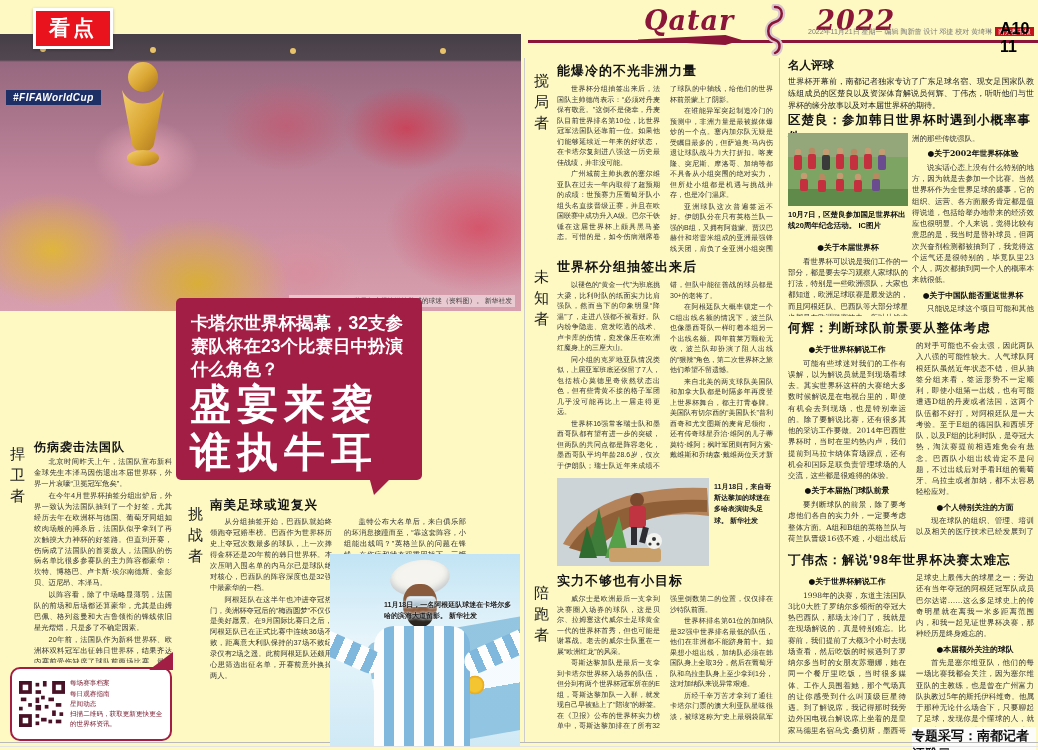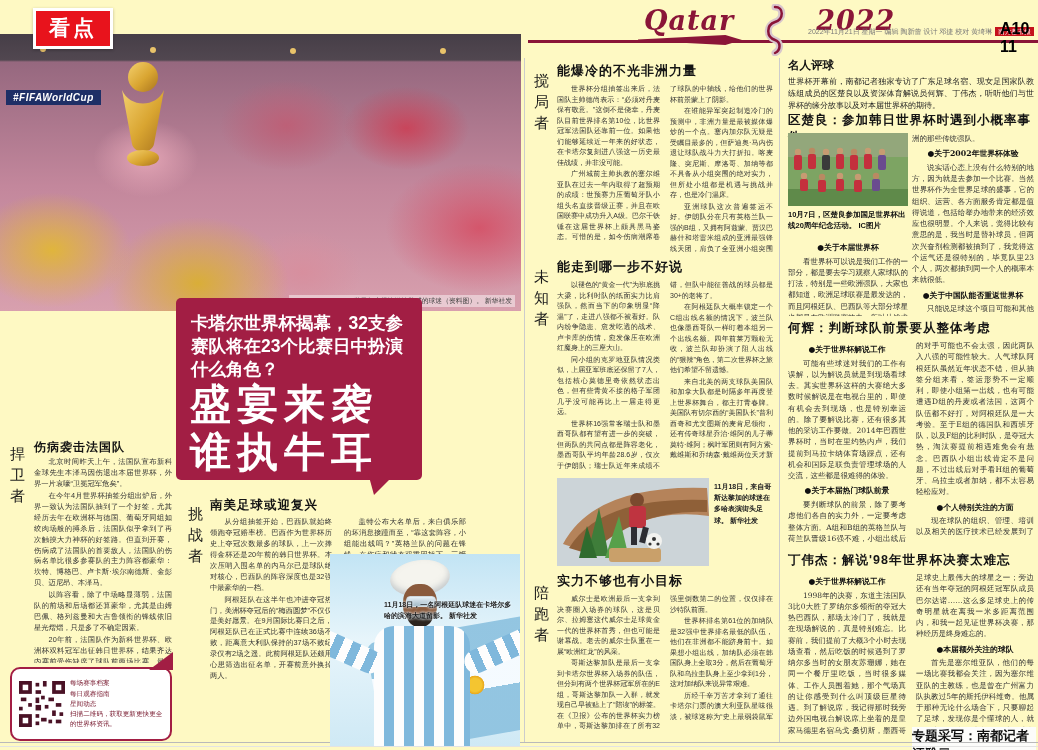--- a/index.html
+++ b/index.html
@@ -273,21 +273,21 @@
   <div class="vlabel lab-spo">搅局者</div>
   <div class="sechead head-spo">能爆冷的不光非洲力量</div>
   <div class="bodytxt paras body-spo">
       <p>世界杯分组抽签出来后，法国队主帅德尚表示：“必须对丹麦保有敬意。”这倒不是侥幸，丹麦队目前世界排名第10位，比世界冠军法国队还靠前一位。如果他们能够延续近一年来的好状态，在卡塔尔复刻进八强这一历史最佳战绩，并非没可能。</p>
       <p>广州城前主帅执教的塞尔维亚队在过去一年内取得了超预期的成绩：世预赛力压葡萄牙队小组头名直接晋级正赛，并且在欧国联赛中成功升入A级。巴尔干铁锤在这届世界杯上颇具黑马姿态。可惜的是，如今伤病潮席卷了球队的中轴线，给他们的世界杯前景蒙上了阴影。</p>
       <p>在谁能异军突起制造冷门的预测中，非洲力量是最被媒体爆炒的一个点。塞内加尔队无疑是受瞩目最多的，但萨迪奥·马内伤退让球队战斗力大打折扣。喀麦隆、突尼斯、摩洛哥、加纳等都不具备从小组突围的绝对实力，但所处小组都是机遇与挑战并存，也是冷门温床。</p>
       <p>亚洲球队这次普遍签运不好。伊朗队分在只有英格兰队一强的B组，又拥有阿兹蒙、贾汉巴赫什和塔雷米组成的亚洲最强锋线天团，肩负了全亚洲小组突围的希望。日本队分在西班牙队、德国队所在的“死亡之组”，八强目标难以实现；韩国队几乎不可能复制02年四强的奇迹，想绕开两强完成小组突围都不容乐观。</p>
     </div>
 
   <div class="vlabel lab-unk">未知者</div>
-  <div class="sechead head-unk">能走到哪一步不好说</div>
+  <div class="sechead head-unk">世界杯分组抽签出来后</div>
   <div class="bodytxt paras body-unk">
       <p>以褪色的“黄金一代”为班底挑大梁，比利时队的纸面实力比肩强队，然而当下的印象明显“降温”了，走进八强都不被看好。队内纷争隐患、愈发吃透的战术、卢卡库的伤情，愈发像压在欧洲红魔身上的三座大山。</p>
       <p>同小组的克罗地亚队情况类似，上届亚军班底还保留了7人，包括核心莫德里奇依然状态出色，但有些青黄不接的格子军团几乎没可能再比上一届走得更远。</p>
       <p>世界杯16强常客瑞士队和墨西哥队都有望有进一步的突破，但两队的共同点都是阵容老化，墨西哥队平均年龄28.6岁，仅次于伊朗队；瑞士队近年来成绩不错，但队中能征善战的球员都是30+的老将了。</p>
       <p>在阿根廷队大概率锁定一个C组出线名额的情况下，波兰队也像墨西哥队一样盯着本组另一个出线名额。四年前莱万颗粒无收，波兰队却扮演了阻人出线的“狠辣”角色，第二次世界杯之旅他们希望不留遗憾。</p>
       <p>来自北美的两支球队美国队和加拿大队都是时隔多年再度登上世界杯舞台，都主打青春牌。美国队有切尔西的“美国队长”普利西奇和尤文图斯的麦肯尼领衔，还有传奇球星乔治·维阿的儿子蒂莫特·维阿；枫叶军团则有阿方索·戴维斯和乔纳森·戴维两位天才新星，意气风发少年郎，没有包袱的两支队伍或许能有更多斩获。</p>
     </div>
 
   <div class="street-photo">
     <svg width="152" height="88" viewBox="0 0 152 88">

